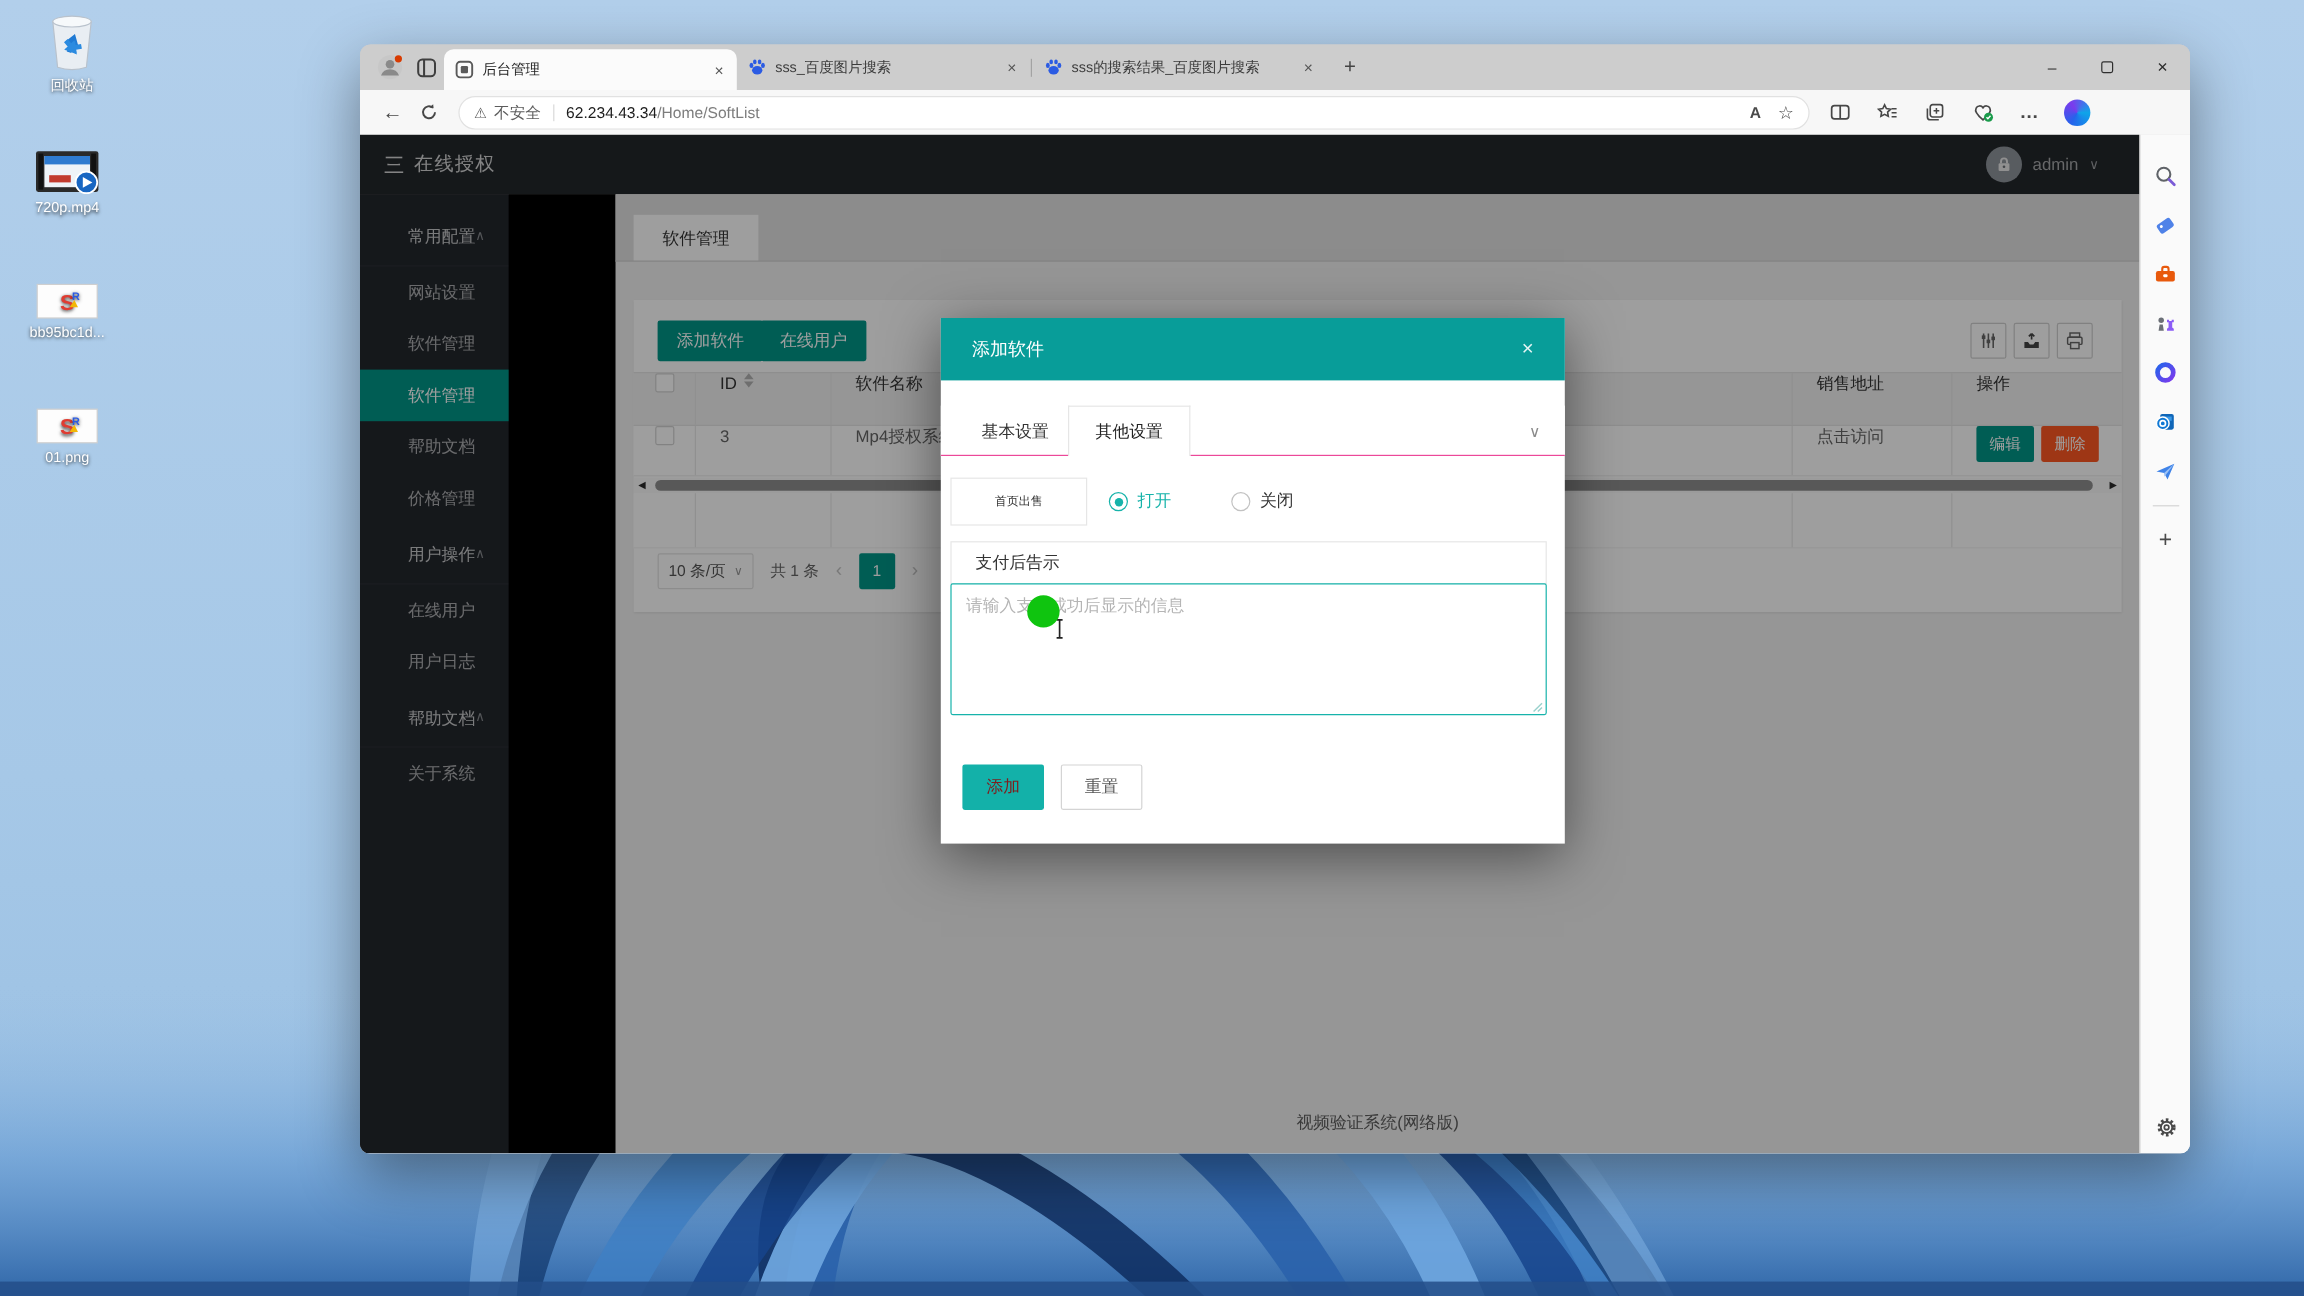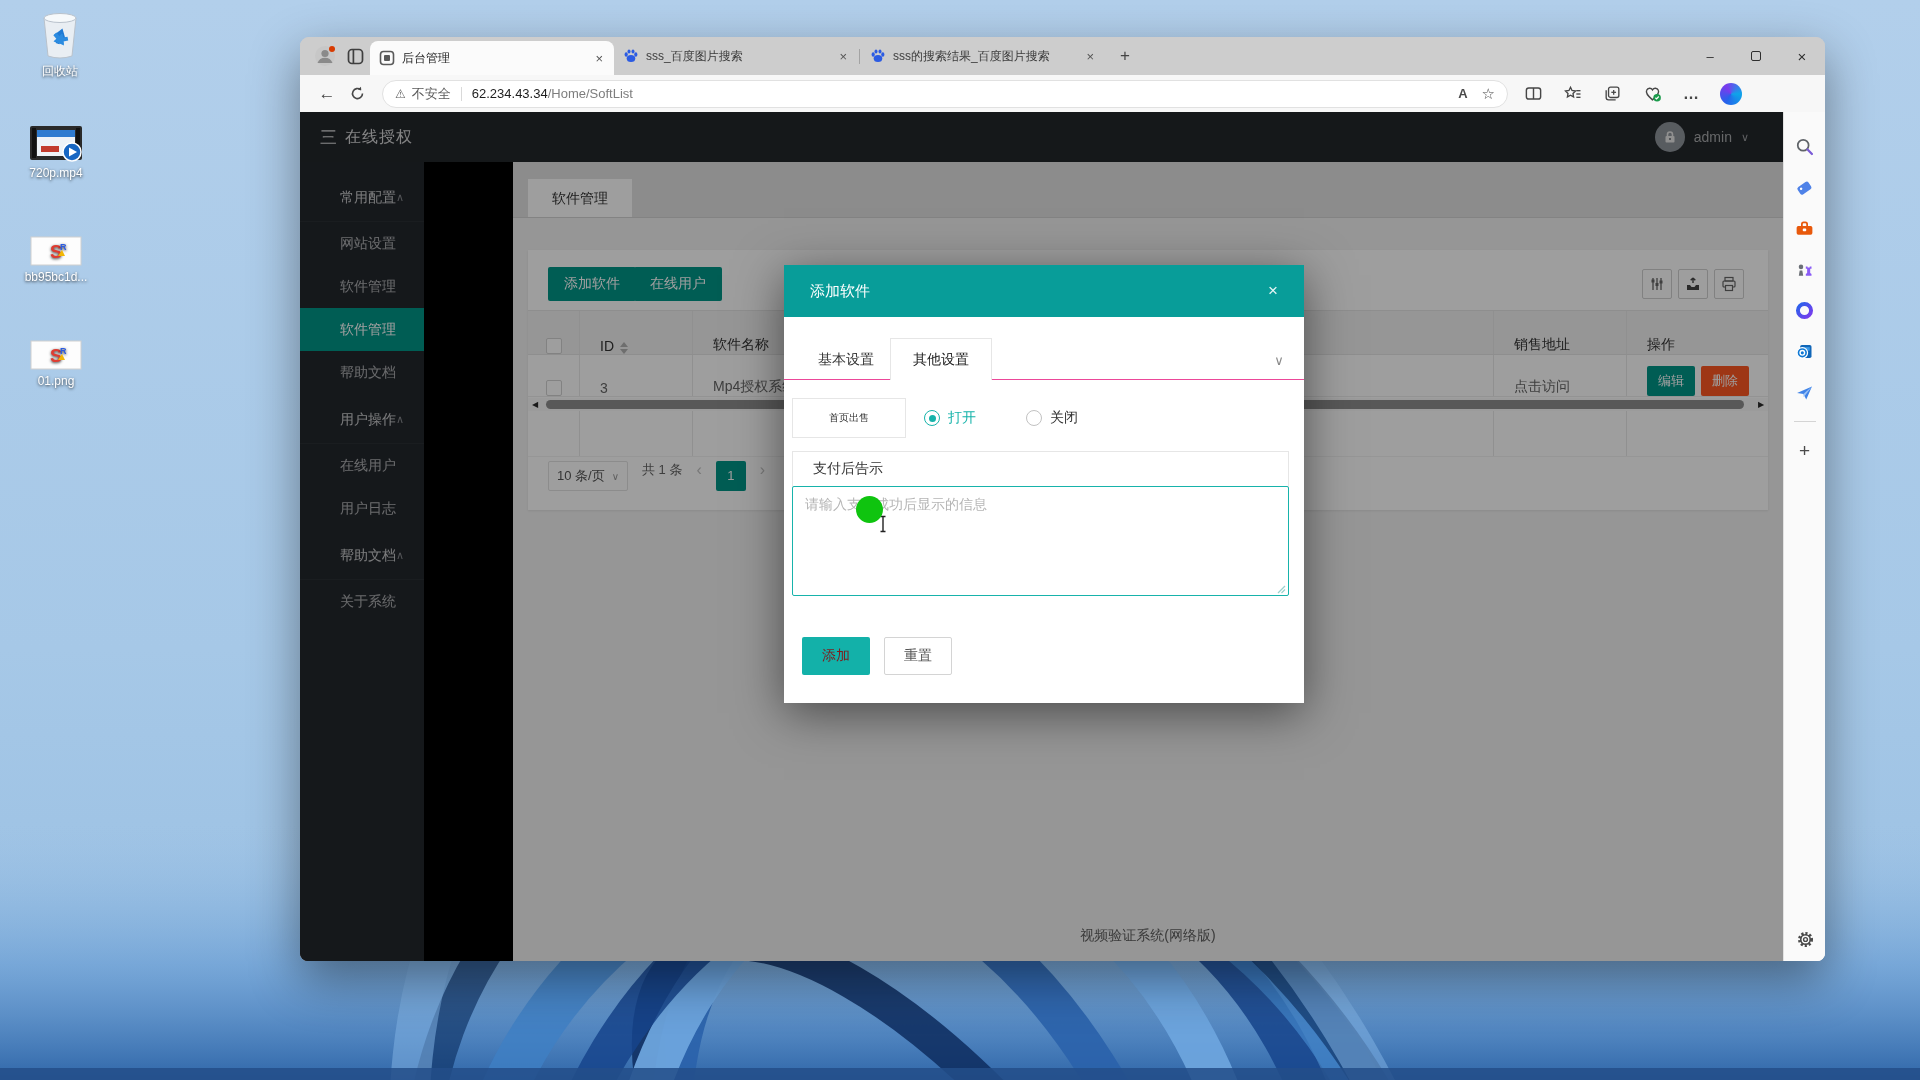--- a/index.html
+++ b/index.html
@@ -71,37 +71,37 @@
 
   .card{position:absolute;left:15px;top:88px;width:1240px;height:260px;background:#fff;box-shadow:0 1px 2px rgba(0,0,0,.08)}
   .lbtn{height:34px;padding:0 16px;background:var(--teal);color:#fff;font-size:14px;border:none;border-radius:2px;position:absolute;top:17px}
   .tools{position:absolute;right:24px;top:19px;display:flex;gap:6px}
   .tbtn{width:30px;height:30px;border:1px solid #d0d0d0;background:#fff;border-radius:2px;display:flex;align-items:center;justify-content:center}
 
   .thead,.trow,.erow{position:absolute;left:0;width:1240px;display:flex}
   .thead{top:60px;height:45px;background:#f2f2f2;border-top:1px solid #e6e6e6;border-bottom:1px solid #e6e6e6}
   .trow{top:105px;height:42px;background:#fff;border-bottom:1px solid #eee}
   .erow{top:161px;height:46px;background:#fff;border-bottom:1px solid #f3f3f3}
-  .tc{display:flex;align-items:flex-end;padding-left:20px;border-right:1px solid #e9e9e9;font-size:14px;color:#333;height:100%}
+  .tc{display:flex;align-items:flex-start;padding-left:20px;border-right:1px solid #e9e9e9;font-size:14px;color:#333;height:100%}
   .tc:last-child{border-right:none}
   .tc.hd{color:#333}
   .cb{width:16px;height:16px;border:1px solid #d2d2d2;border-radius:2px;background:#fff;margin:0 auto}
   .tc.ck{justify-content:center;padding-left:0}
   .sortc{display:inline-flex;flex-direction:column;gap:2px;margin-left:6px}
   .sortc i{width:0;height:0;border-left:4px solid transparent;border-right:4px solid transparent}
   .sortc .up{border-bottom:5px solid #b2b2b2}
   .sortc .dn{border-top:5px solid #b2b2b2}
   .rbtn{height:30px;padding:0 11px;border:none;border-radius:2px;color:#fff;font-size:13px}
 
   .hscroll{position:absolute;left:0;top:148px;width:1240px;height:13px;display:flex;align-items:center;background:#fafafa}
   .harrow{font-size:8px;color:#2a2a2a;width:14px;text-align:center}
   .htrack{flex:1;height:9px;border-radius:5px;position:relative}
   .hthumb{position:absolute;left:4px;right:10px;top:0;height:9px;border-radius:5px;background:#8f8f8f}
 
-  .pager{position:absolute;left:20px;top:211px;display:flex;align-items:flex-start;gap:14px;font-size:13px;color:#666}
+  .pager{position:absolute;left:20px;top:211px;display:flex;align-items:center;gap:14px;font-size:13px;color:#666}
   .psel{width:80px;height:30px;border:1px solid #e2e2e2;border-radius:2px;display:flex;align-items:center;justify-content:space-between;padding:0 8px;color:#555;background:#fff}
   .psel .v{font-size:10px;color:#999}
   .pgarr{color:#c2c2c2;font-size:16px}
   .pnum{width:30px;height:30px;background:var(--teal);color:#fff;text-align:center;line-height:30px;border-radius:2px;font-size:13px}
 
   .afooter{position:absolute;bottom:16px;left:0;right:0;text-align:center;color:#5e5e5e;font-size:14px}
 
   .overlay{position:absolute;inset:0;background:rgba(0,0,0,.38);z-index:5}
 
   
@@ -338,20 +338,21 @@
       <div class="sidebar">
         <div class="smenu">
           <div class="ssec">
             <span>常用配置</span>
             <span class="chev">∧</span>
           </div>
           <div class="sitem">网站设置</div>
           <div class="sitem">软件管理</div>
           <div class="sitem active">软件管理</div>
           <div class="sitem">帮助文档</div>
+          <div class="sitem">价格管理</div>
           <div class="ssec">
             <span>用户操作</span>
             <span class="chev">∧</span>
           </div>
           <div class="sitem">在线用户</div>
           <div class="sitem">用户日志</div>
           <div class="ssec">
             <span>帮助文档</span>
             <span class="chev">∧</span>
           </div>

